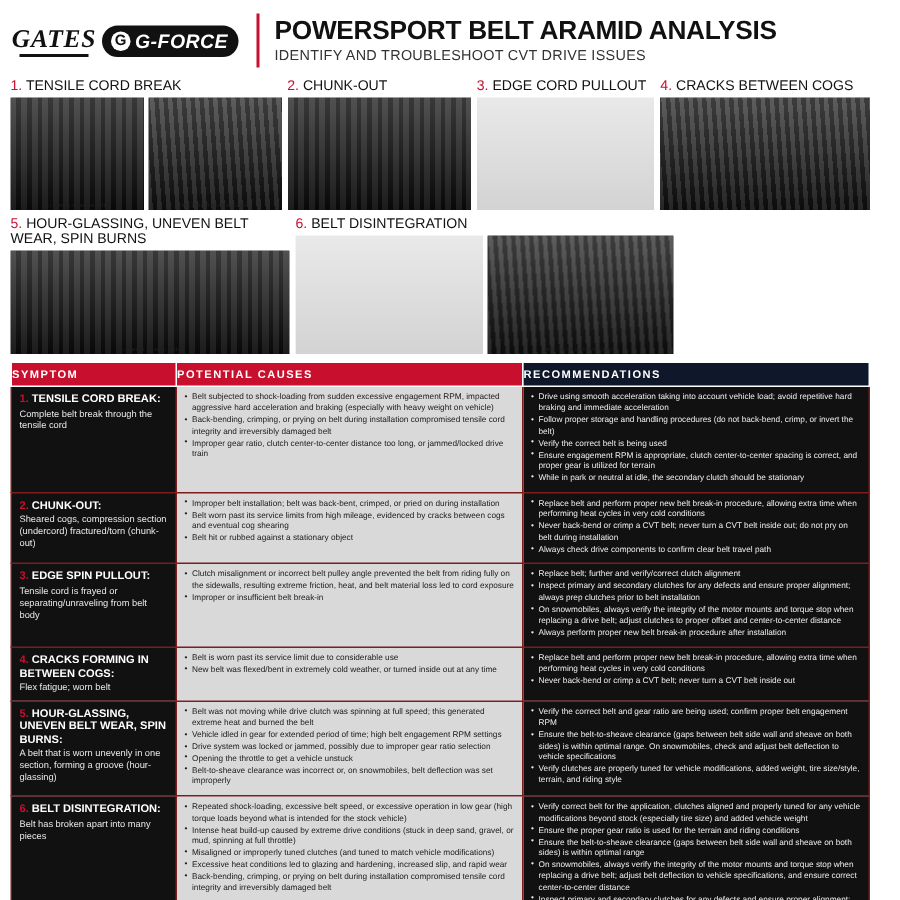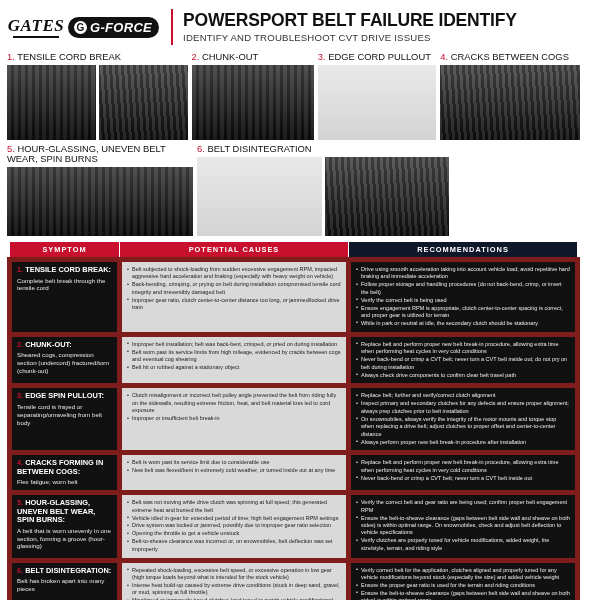--- a/index.html
+++ b/index.html
@@ -106,25 +106,25 @@
   
   table.ft {
     width: 100%;
     border-collapse: collapse;
     margin-top: 5px;
     table-layout: fixed;
   }
   table.ft th {
     background: #c8102e; color: #fff;
     font-size: 7.4px; font-weight: bold; letter-spacing: 1px;
-    padding: 3px 0; text-align: center;
+    padding: 3px 0; text-align: left;
     border: 1px solid #ffffff;
   }
   table.ft th.rec { background: #0f172a; }
-  table.ft td { vertical-align: top; border: 5px solid #7f1d1d; }
+  table.ft td { vertical-align: top; border: 1px solid #7f1d1d; }
   .c-sym { width: 110px; background: #111; color: #fff; padding: 4px 5px; }
   .c-cause { background: #d9d9d9; color: #111; padding: 4px 5px; }
   .c-rec { width: 183px; background: #111; color: #fff; padding: 4px 5px; }
   .sym-h { font-size: 7.4px; font-weight: bold; line-height: 1.15; }
   .sym-h .n { color: #c8102e; }
   .sym-b { font-size: 6.2px; line-height: 1.25; margin-top: 2px; color: #e8e8e8; }
   ul.bl { list-style: none; margin: 0; padding: 0; }
   ul.bl li {
     font-size: 5.5px; line-height: 1.35; padding-left: 5px; position: relative;
     margin-bottom: 0.5px;
@@ -146,21 +146,21 @@
         <span class="gates-wing">GATES</span>
         <span class="gates-bar"></span>
       </div>
       <div class="gforce">
         <span class="g">G</span>
         <span>G-FORCE</span>
       </div>
     </div>
     <div class="hdr-divider"></div>
     <div class="hdr-text">
-      <div class="hdr-title">POWERSPORT BELT FAILURE IDENTIFY</div>
+      <div class="hdr-title">POWERSPORT BELT ARAMID ANALYSIS</div>
       <div class="hdr-sub">IDENTIFY AND TROUBLESHOOT CVT DRIVE ISSUES</div>
     </div>
   </div>
 
   <div class="panels">
 
     <div class="prow">
 
       <div class="panel" style="width:186px;height:88px">
         <div class="ptitle">

